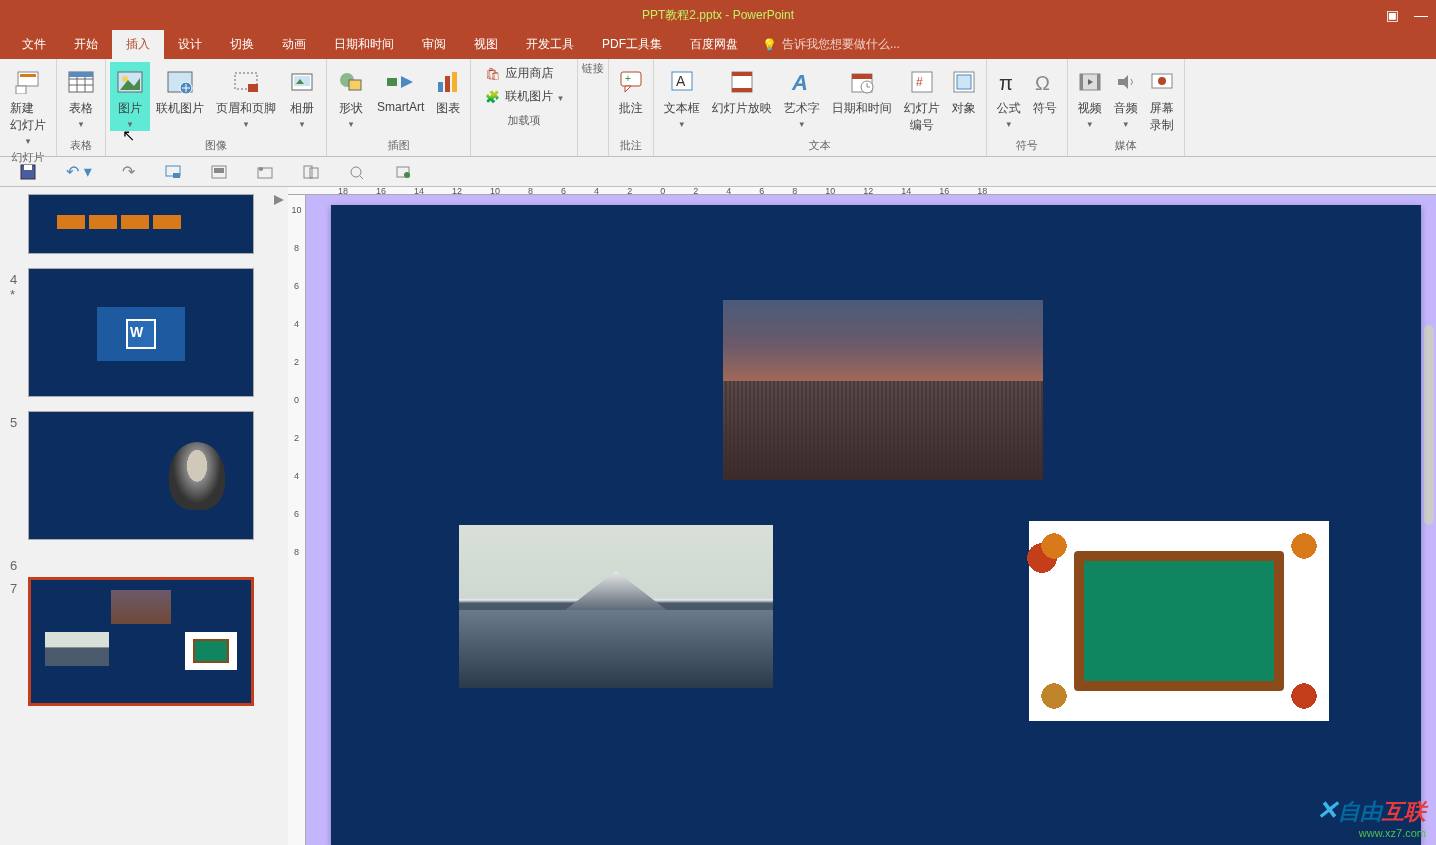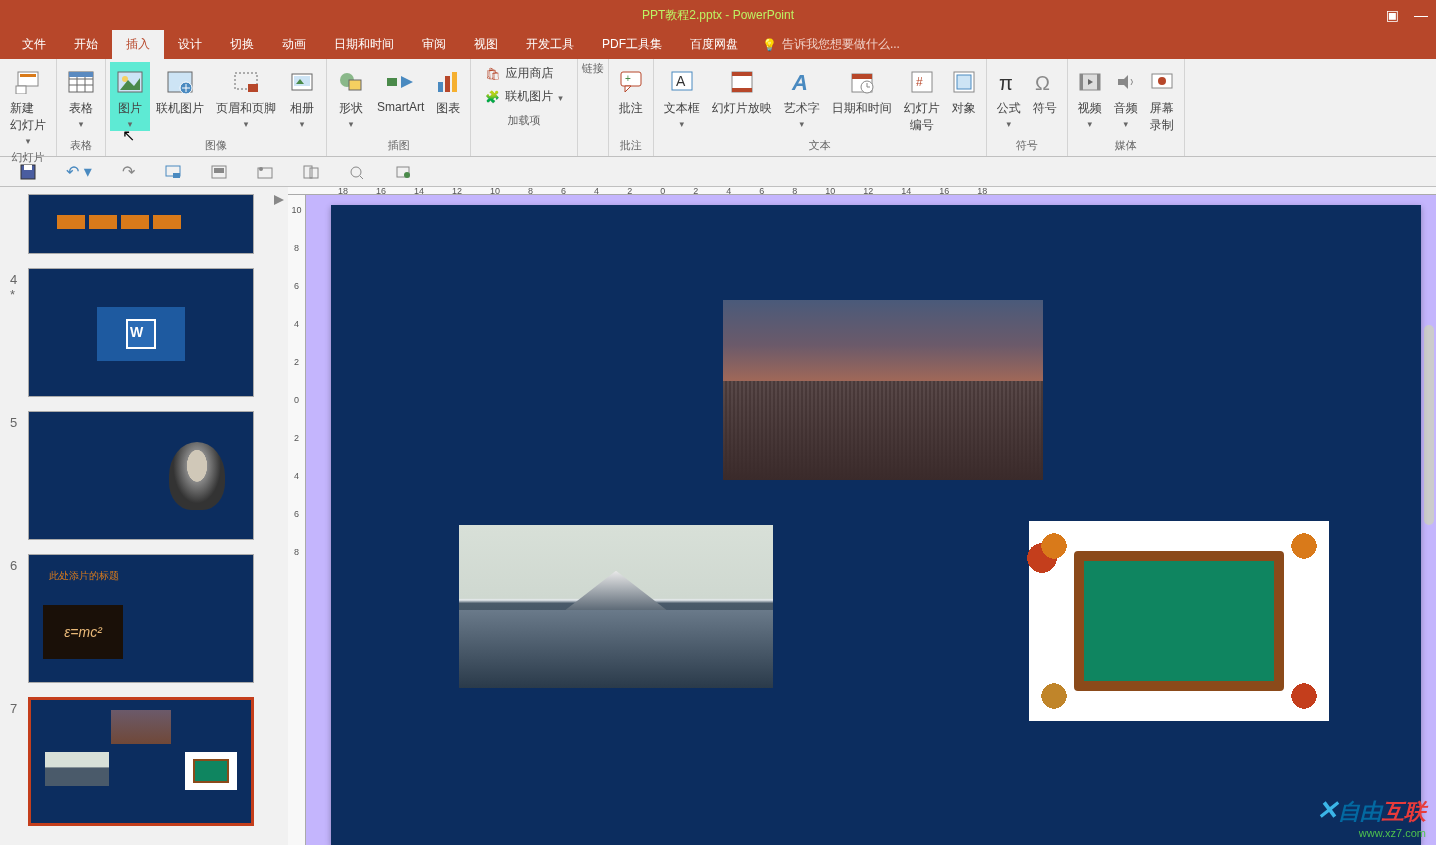--- a/index.html
+++ b/index.html
@@ -458,24 +458,20 @@
         </div>
     </div>
     <div class="slide-thumb-wrap">
       <div class="slide-num">5</div>
       <div class="slide-thumb">
           <div class="einstein"></div>
         </div>
     </div>
     <div class="slide-thumb-wrap">
       <div class="slide-num">6</div>
-      <div class="slide-thumb">
-        <div class="thumb-title">此处添片的标题</div>
-        <div class="emc">ε=mc²</div>
-      </div>
     </div>
     <div class="slide-thumb-wrap">
       <div class="slide-num">7</div>
       <div class="slide-thumb active">
         <div class="thumb7">
           <div class="t7-city"></div>
           <div class="t7-row">
               <div class="t7-fuji"></div>
               <div class="t7-board">
                 <div class="t7-green"></div>

